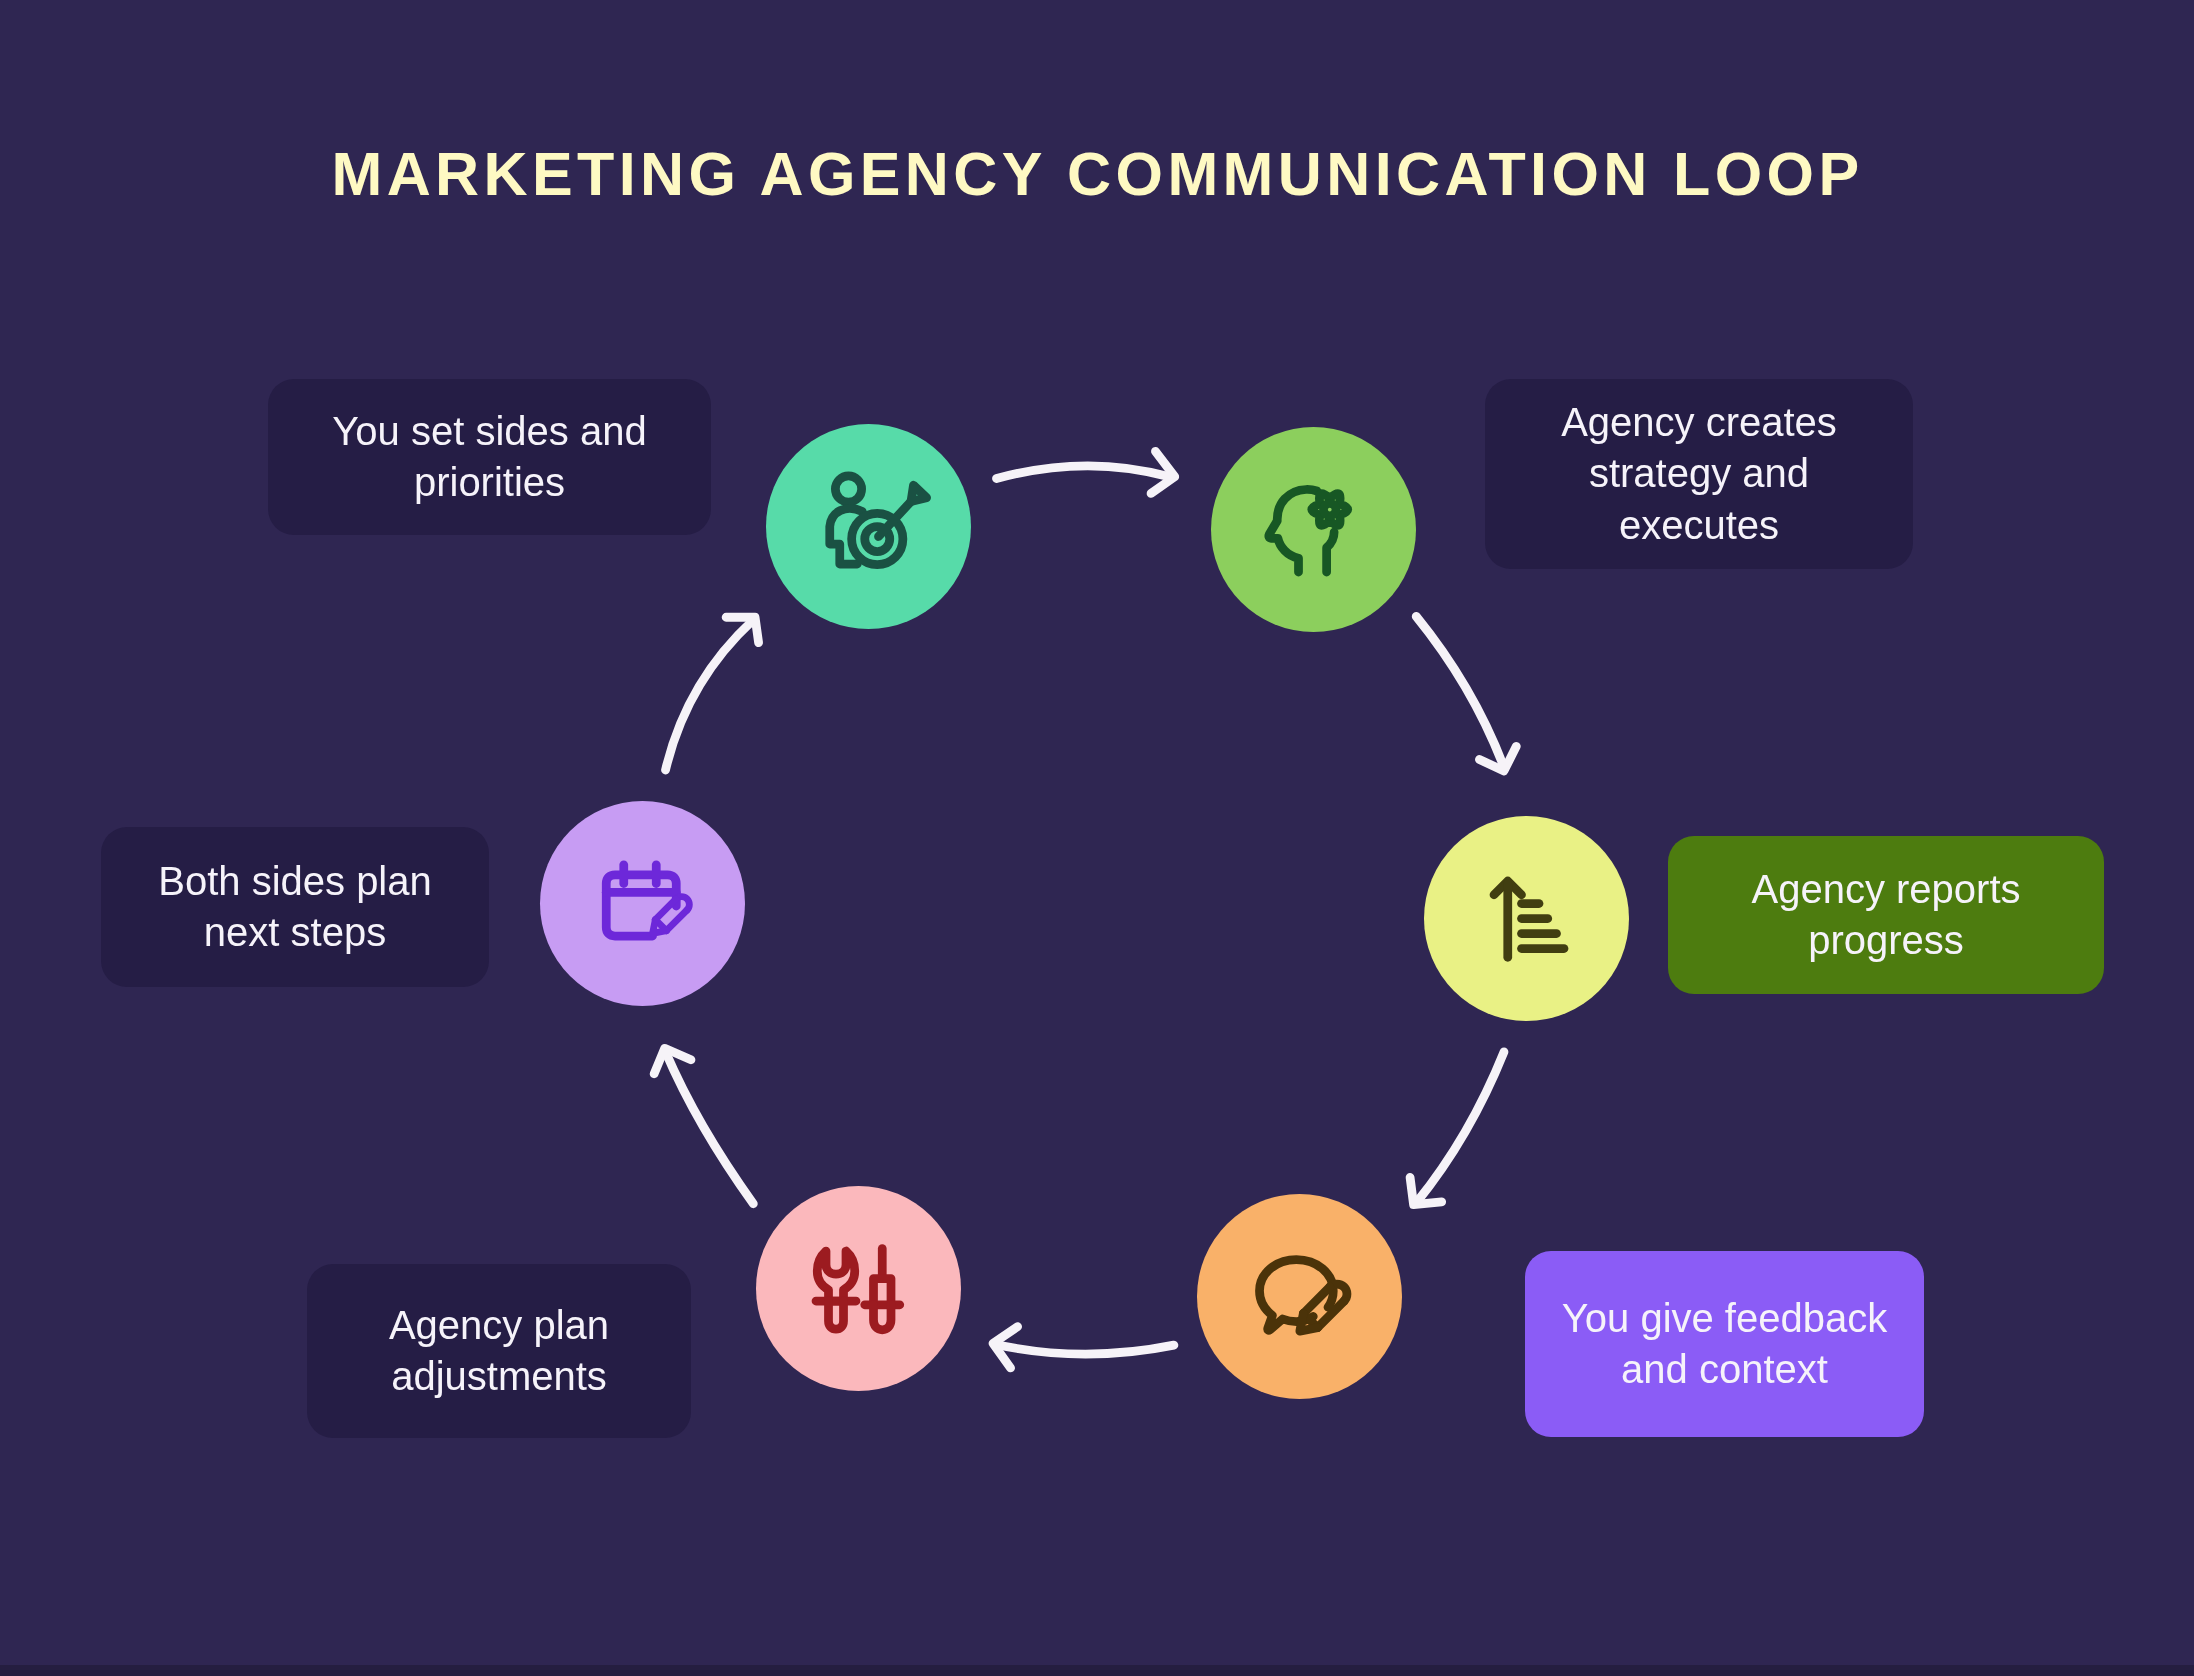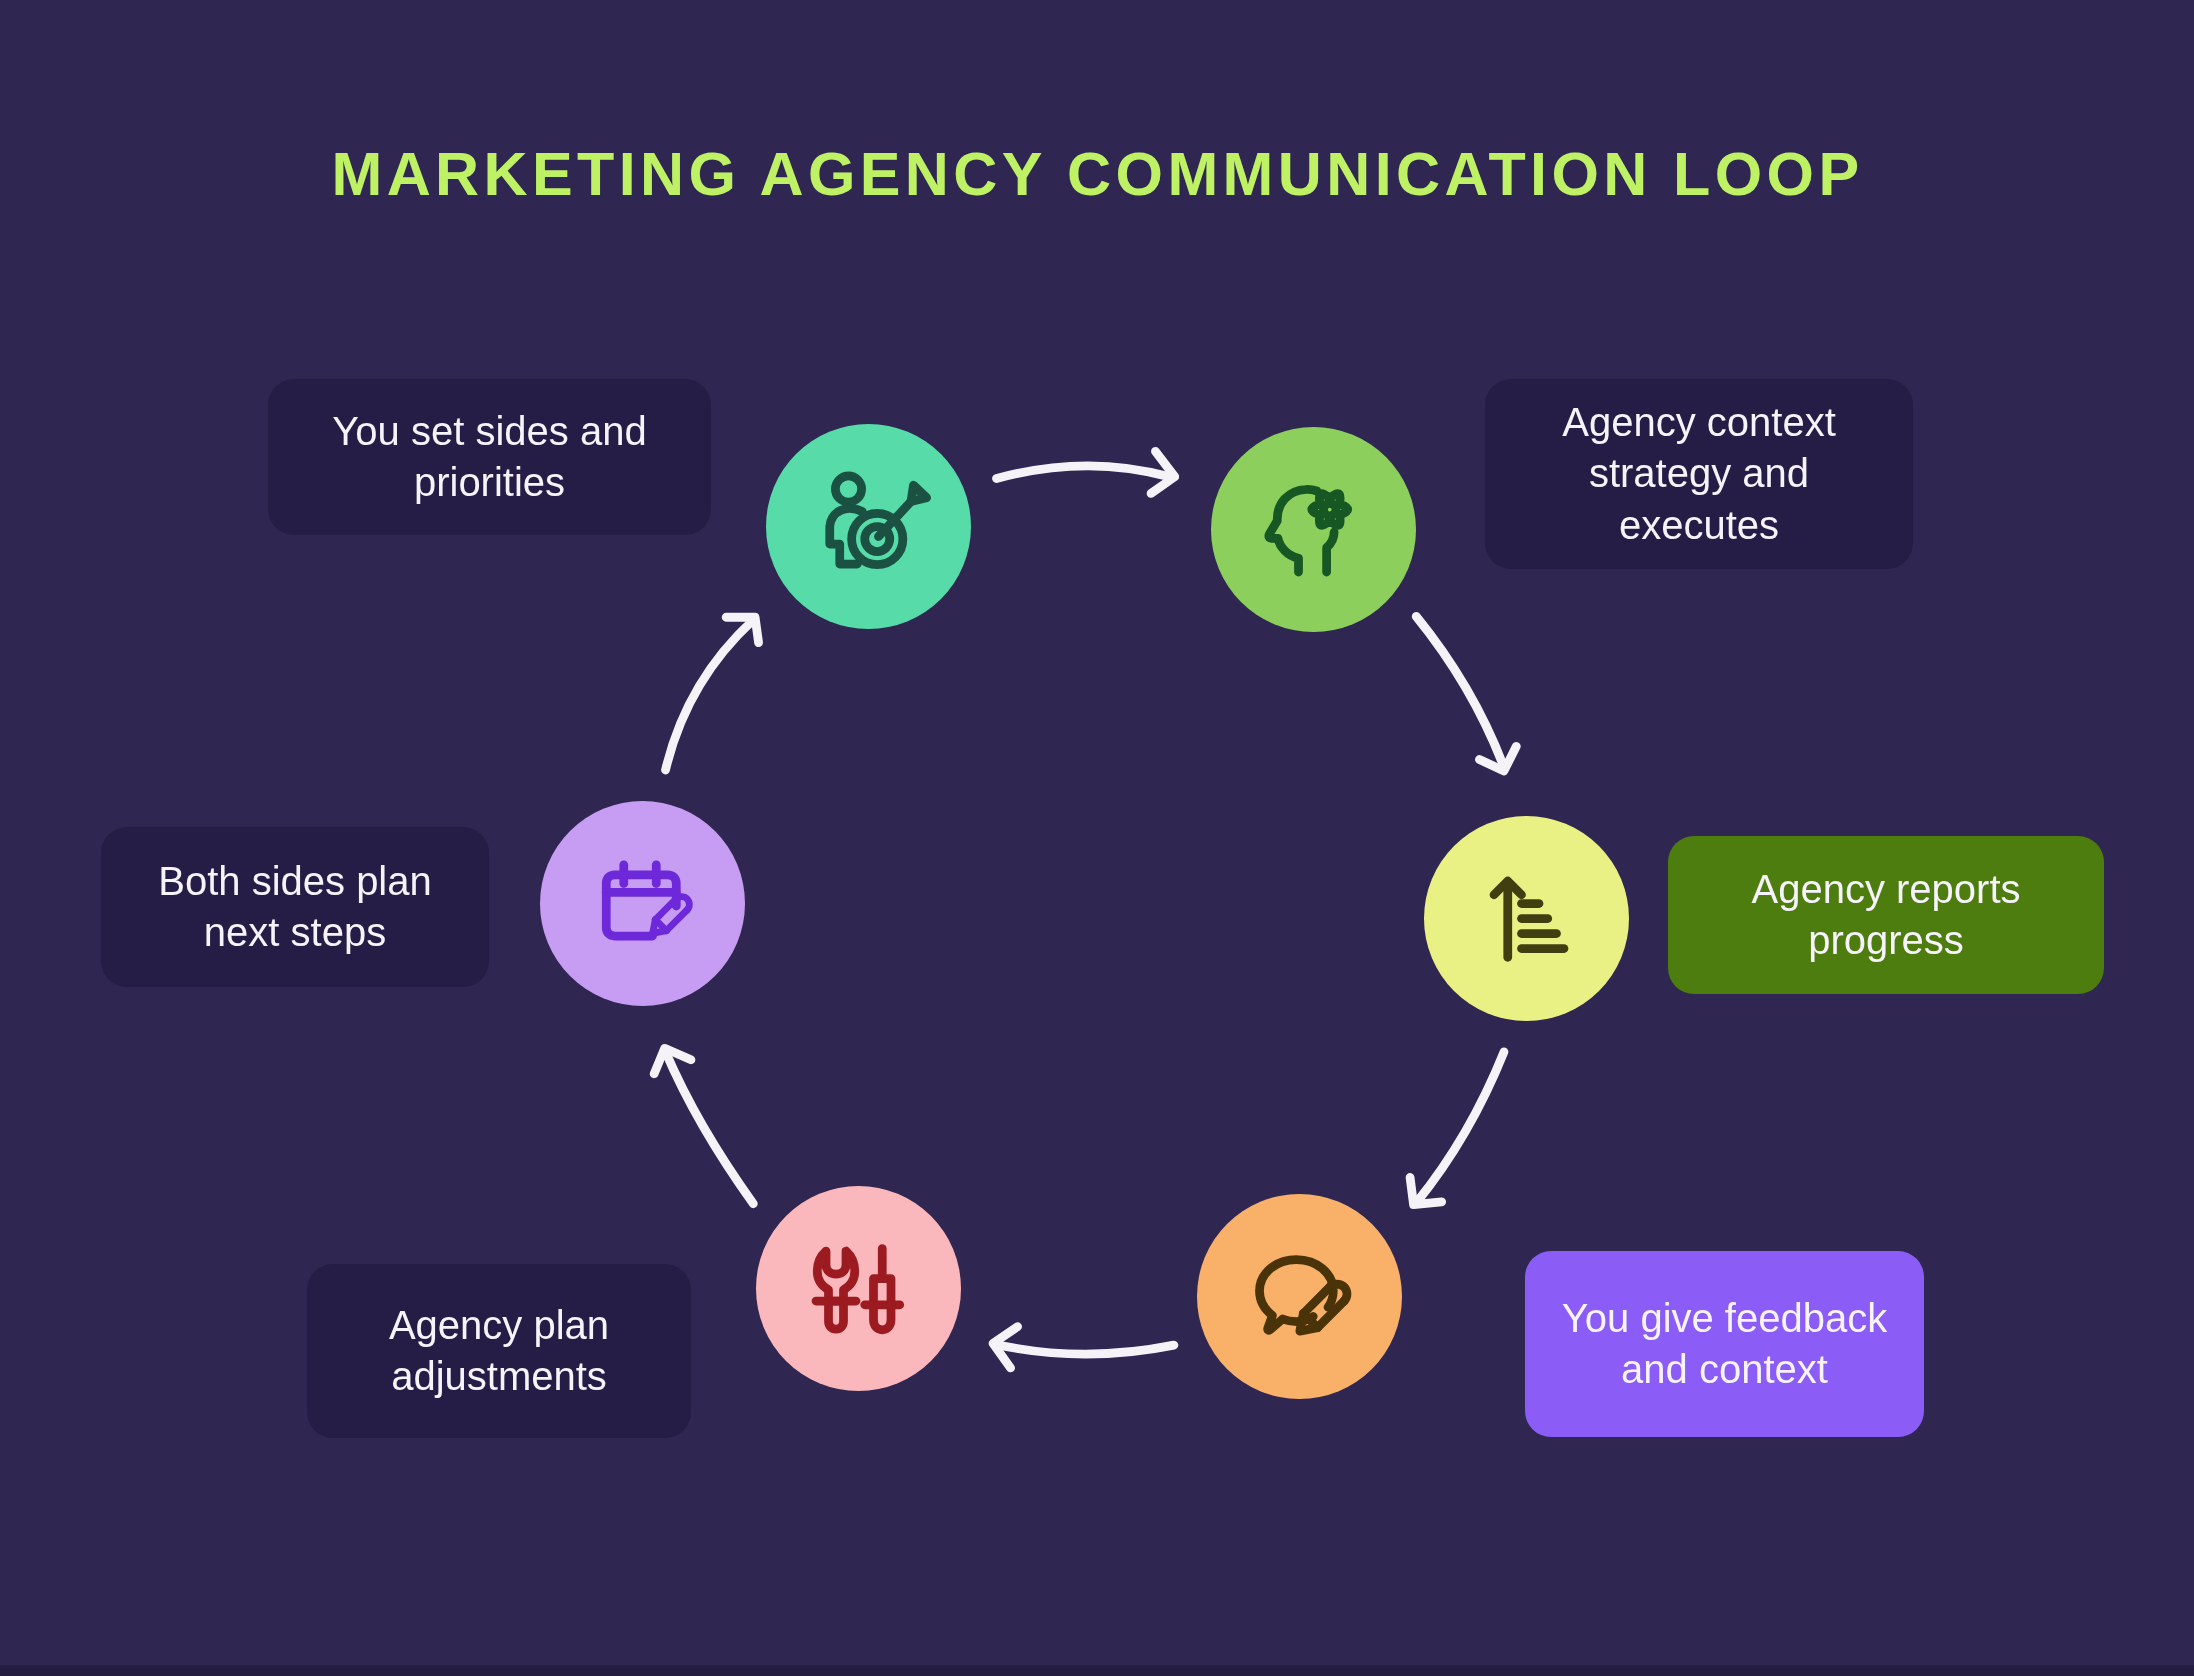--- a/index.html
+++ b/index.html
@@ -81,21 +81,21 @@
     bottom: 0;
     width: 100%;
     height: 12.3px;
   }
 </style>
 </head>
 <body>
 
 <div class="stage" style="background-color: rgb(47, 38, 82);">
 
-  <div class="title" style="color: #bef264;">MARKETING AGENCY COMMUNICATION LOOP</div>
+  <div class="title" style="color: #fef9c3;">MARKETING AGENCY COMMUNICATION LOOP</div>
 
   <svg class="arrows" viewBox="0 0 2500 1910" style="stroke: rgb(246, 243, 248);">
     <g>
       <path d="M 1135 545 Q 1237 517 1332 543"></path>
       <path d="M 1316 514 L 1338 543 L 1311 562"></path>
     </g>
     <g>
       <path d="M 1613 702 Q 1678 782 1713 874"></path>
       <path d="M 1685 865 L 1713 878 L 1727 850"></path>
     </g>
@@ -114,21 +114,21 @@
     <g>
       <path d="M 758 877 Q 782 776 858 706"></path>
       <path d="M 827 703 L 860 703 L 864 732"></path>
     </g>
   </svg>
 
   <div class="card card-1" style="background-color: rgb(37, 29, 69);">
     <span>You set sides and priorities</span>
   </div>
   <div class="card card-2" style="background-color: rgb(37, 29, 69);">
-    <span>Agency context strategy and executes</span>
+    <span>Agency creates strategy and executes</span>
   </div>
   <div class="card card-3" style="background-color: #4d7c0f;">
     <span>Agency reports progress</span>
   </div>
   <div class="card card-4" style="background-color: #8b5cf6;">
     <span>You give feedback and context</span>
   </div>
   <div class="card card-5" style="background-color: rgb(37, 29, 69);">
     <span>Agency plan adjustments</span>
   </div>

